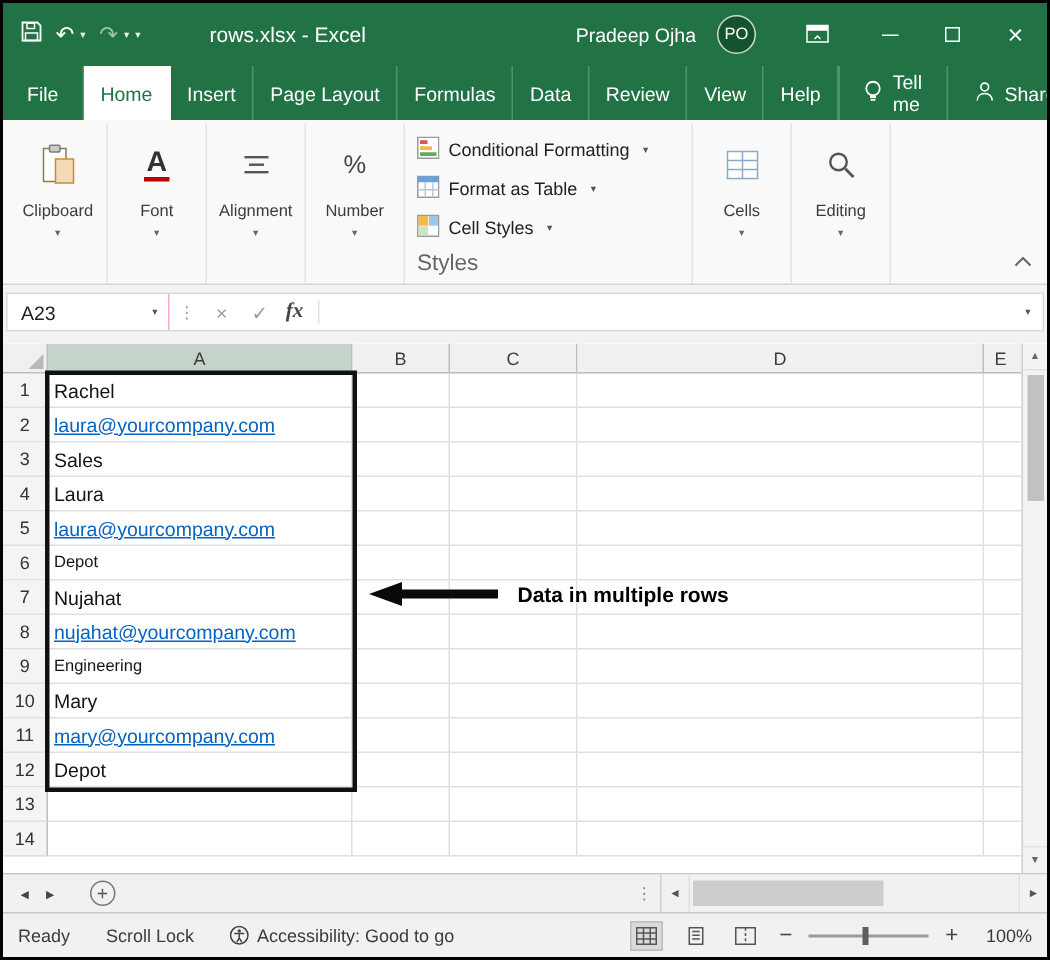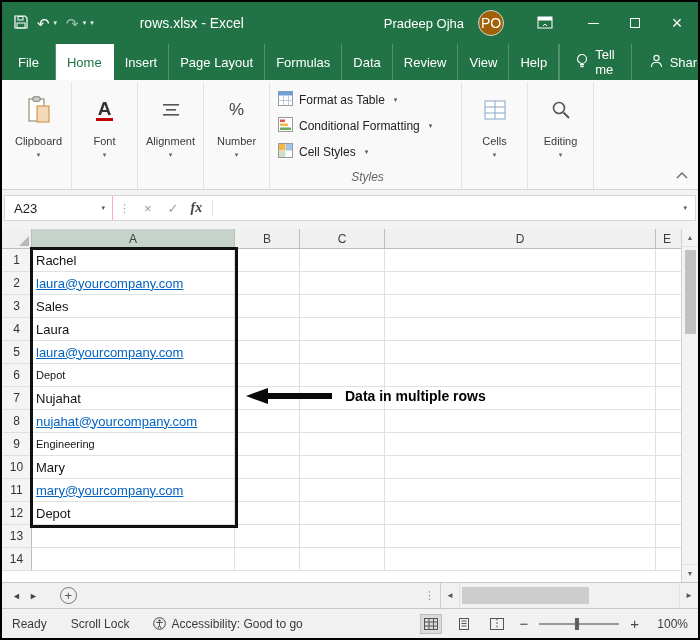--- a/index.html
+++ b/index.html
@@ -15,21 +15,21 @@
 
   
   .titlebar { height: 42px; background: #217346; color: #fff; display: flex; align-items: center; padding-left: 12px; flex-shrink: 0; }
   .qat { display: flex; align-items: center; gap: 9px; font-size: 15px; }
   .qat .glyph { line-height: 1; }
   .qat .caret { font-size: 7px; color: #e8f0ea; margin-left: -5px; }
   .dim { opacity: .55; }
   .title-text { font-size: 14px; margin-left: 46px; white-space: nowrap; }
   .tb-right { margin-left: auto; display: flex; align-items: center; }
   .user-name { font-size: 13px; margin-right: 14px; }
-  .avatar { width: 26px; height: 26px; border-radius: 50%; background: #a16207; border: 1px solid #cfd9d2; color: #fff; font-size: 14px; display: flex; align-items: center; justify-content: center; margin-right: 20px; }
+  .avatar { width: 26px; height: 26px; border-radius: 50%; background: #14532d; border: 1px solid #cfd9d2; color: #fff; font-size: 11px; display: flex; align-items: center; justify-content: center; margin-right: 20px; }
   .ribbon-opts { margin-right: 6px; display: flex; align-items: center; }
   .win-btn { width: 42px; height: 42px; display: flex; align-items: center; justify-content: center; color: #fff; }
   .min-bar { width: 11px; height: 1px; background: #fff; }
   .max-box { width: 10px; height: 10px; border: 1px solid #fff; }
   .close-x { font-size: 18px; line-height: 1; }
 
   
   .tabs { height: 36px; background: #217346; display: flex; align-items: stretch; color: #fff; font-size: 13px; flex-shrink: 0; }
   .tab { padding: 0 11px; display: flex; align-items: center; border-right: 1px solid rgba(255,255,255,.22); white-space: nowrap; }
   .tab:first-child { padding: 0 16px; }
@@ -42,21 +42,21 @@
   .ribbon { height: 110px; background: #f9f9f9; display: flex; padding: 2px 4px 0 4px; position: relative; border-bottom: 1px solid #d4d4d4; flex-shrink: 0; }
   .rgroup { width: 66px; display: flex; flex-direction: column; align-items: center; padding-top: 10px; border-right: 1px solid #e3e3e3; }
   .rg-icon { height: 36px; display: flex; align-items: center; justify-content: center; }
   .rg-label { font-size: 11px; color: #3b3b3b; margin-top: 7px; white-space: nowrap; }
   .rg-caret { font-size: 7px; color: #666; margin-top: 4px; }
   .font-a { font-size: 19px; font-weight: bold; color: #333; border-bottom: 3px solid #c00000; line-height: 1.05; padding: 0 2px; }
   .pct { font-size: 17px; color: #444; }
   .styles-group { width: 192px; display: flex; flex-direction: column; padding: 5px 4px 2px 8px; border-right: 1px solid #e3e3e3; }
   .style-btn { display: flex; align-items: center; gap: 6px; font-size: 12px; color: #222; height: 26px; white-space: nowrap; }
   .style-caret { font-size: 7px; color: #555; margin-left: 3px; }
-  .styles-label { font-size: 12px; color: #666; text-align: center; margin-top: auto; padding-bottom: 3px; font-style: italic; }
+  .styles-label { font-size: 15px; color: #666; text-align: left; margin-top: auto; padding-bottom: 3px; }
   .ribbon-collapse { position: absolute; right: 10px; bottom: 6px; color: #666; }
 
   
   .formula-strip { background: #f3f3f3; padding: 5px 2px 8px 2px; flex-shrink: 0; }
   .formula-row { height: 26px; display: flex; align-items: center; background: #fff; border: 1px solid #d8d8d8; }
   .name-box { width: 108px; height: 100%; display: flex; align-items: center; padding-left: 9px; font-size: 13px; color: #222; border-right: 1px solid #f9a8d4; }
   .nb-caret { margin-left: auto; font-size: 7px; color: #555; padding: 0 7px; }
   .fb-dots { color: #9a9a9a; font-size: 11px; padding: 0 6px; }
   .fb-x, .fb-check { color: #9a9a9a; font-size: 13px; padding: 0 8px; }
   .fb-fx { font-family: "Liberation Serif", serif; font-style: italic; font-weight: bold; font-size: 14px; color: #444; padding: 0 10px 0 4px; border-right: 1px solid #e4e4e4; }
@@ -221,39 +221,39 @@
       </div>
     <div class="rg-label">Number</div>
     <div class="rg-caret">▾</div>
   </div>
 
   <div class="styles-group">
     <div class="style-btn">
       <span>
         <svg width="15" height="15" viewBox="0 0 15 15">
             <rect x="0.5" y="0.5" width="14" height="14" fill="#fff" stroke="#9a9a9a"></rect>
+            <rect x="2" y="2.5" width="5" height="2.5" fill="#e05252"></rect>
+            <rect x="2" y="6.5" width="8" height="2.5" fill="#f2b84b"></rect>
+            <rect x="2" y="10.5" width="11" height="2.5" fill="#68a85c"></rect>
+          </svg>
+      </span>
+      <span>Conditional Formatting</span>
+      <span class="style-caret">▾</span>
+    </div>
+    <div class="style-btn">
+      <span>
+        <svg width="15" height="15" viewBox="0 0 15 15">
+            <rect x="0.5" y="0.5" width="14" height="14" fill="#fff" stroke="#9a9a9a"></rect>
             <rect x="0.5" y="0.5" width="14" height="4" fill="#6f9fd8"></rect>
             <line x1="5.5" y1="4.5" x2="5.5" y2="14.5" stroke="#b9c8da"></line>
             <line x1="10.5" y1="4.5" x2="10.5" y2="14.5" stroke="#b9c8da"></line>
             <line x1="0.5" y1="9.5" x2="14.5" y2="9.5" stroke="#b9c8da"></line>
           </svg>
       </span>
       <span>Format as Table</span>
-      <span class="style-caret">▾</span>
-    </div>
-    <div class="style-btn">
-      <span>
-        <svg width="15" height="15" viewBox="0 0 15 15">
-            <rect x="0.5" y="0.5" width="14" height="14" fill="#fff" stroke="#9a9a9a"></rect>
-            <rect x="2" y="2.5" width="5" height="2.5" fill="#e05252"></rect>
-            <rect x="2" y="6.5" width="8" height="2.5" fill="#f2b84b"></rect>
-            <rect x="2" y="10.5" width="11" height="2.5" fill="#68a85c"></rect>
-          </svg>
-      </span>
-      <span>Conditional Formatting</span>
       <span class="style-caret">▾</span>
     </div>
     <div class="style-btn">
       <span>
         <svg width="15" height="15" viewBox="0 0 15 15">
             <rect x="0.5" y="0.5" width="14" height="14" fill="#fff" stroke="#9a9a9a"></rect>
             <rect x="1" y="1" width="6.5" height="6.5" fill="#f2b84b"></rect>
             <rect x="8" y="1" width="6" height="6.5" fill="#9ec6e8"></rect>
             <rect x="1" y="8" width="6.5" height="6" fill="#cdE2c5"></rect>
           </svg>

